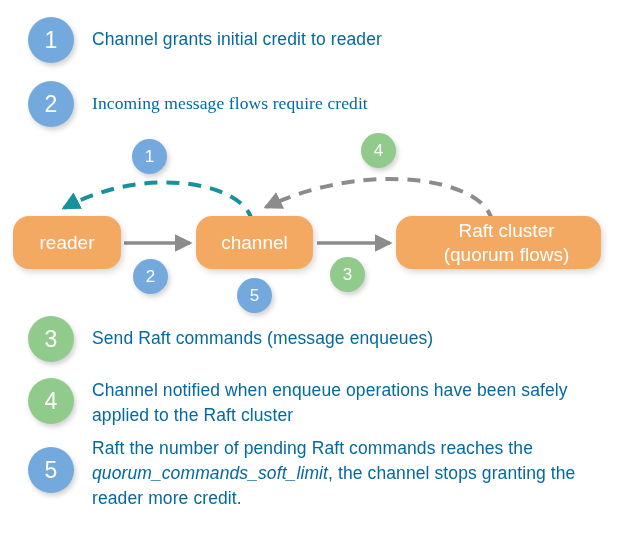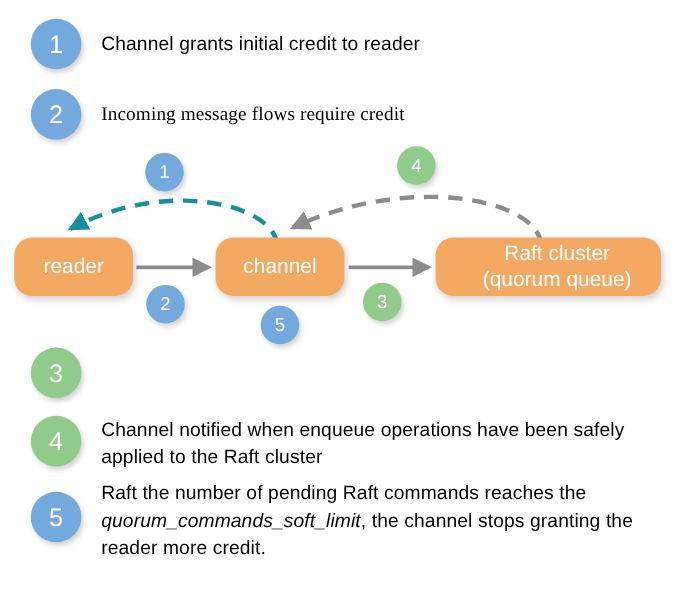--- a/index.html
+++ b/index.html
@@ -44,21 +44,21 @@
   .bullet.small {
     width: 35px;
     height: 35px;
     font-size: 17px;
   }
 
   
   .legend-text {
     position: absolute;
     left: 92px;
-    color: #000000;
+    color: #0369a1;
     font-size: 17.5px;
     line-height: 25px;
     letter-spacing: 0.1px;
   }
   .legend-text em {
     font-style: italic;
     text-align: right;
   }
 
   
@@ -127,21 +127,21 @@
   <div class="node" style="left:13px; top:216px; width:108px; height:53px;">
     <span>reader</span>
   </div>
 
   <div class="node" style="left:196px; top:216px; width:117px; height:53px;">
     <span>channel</span>
   </div>
 
   <div class="node" style="left:396px; top:216px; width:205px; height:53px; flex-direction:column;padding-left:16px;">
     <span>Raft cluster</span>
-    <span>(quorum queue)</span>
+    <span>(quorum flows)</span>
   </div>
 
   <div class="bullet small blue" style="left:132px; top:139px;">
     <span>1</span>
   </div>
 
   <div class="bullet small blue" style="left:133px; top:259px;">
     <span>2</span>
   </div>
 
@@ -153,20 +153,21 @@
     <span>4</span>
   </div>
 
   <div class="bullet small blue" style="left:237px; top:278px;">
     <span>5</span>
   </div>
 
   <div class="bullet big green" style="top:316px;">
     <span>3</span>
   </div>
+  <div class="legend-text" style="top:326px; width:500px;">Send Raft commands (message enqueues)</div>
 
   <div class="bullet big green" style="top:378px;">
     <span>4</span>
   </div>
   <div class="legend-text" style="top:378px; width:515px;">Channel notified when enqueue operations have been safely applied to the Raft cluster</div>
 
   <div class="bullet big blue" style="top:447px;">
     <span>5</span>
   </div>
   <div class="legend-text" style="top:436px; width:528px;"><span>Raft the number of pending Raft commands reaches the </span><em>quorum_commands_soft_limit</em><span>, the channel stops granting the reader more credit.</span></div>

